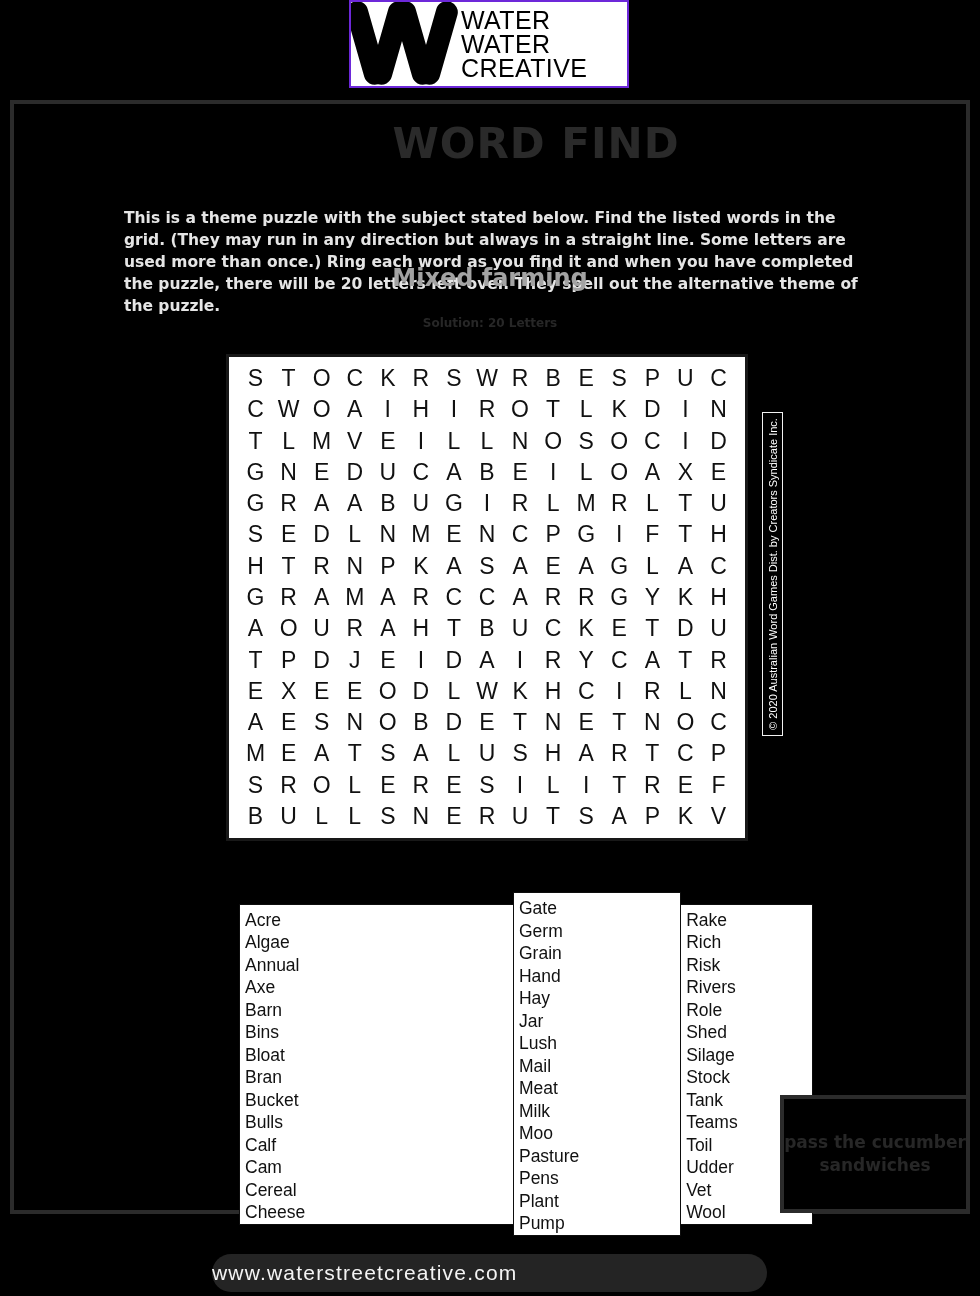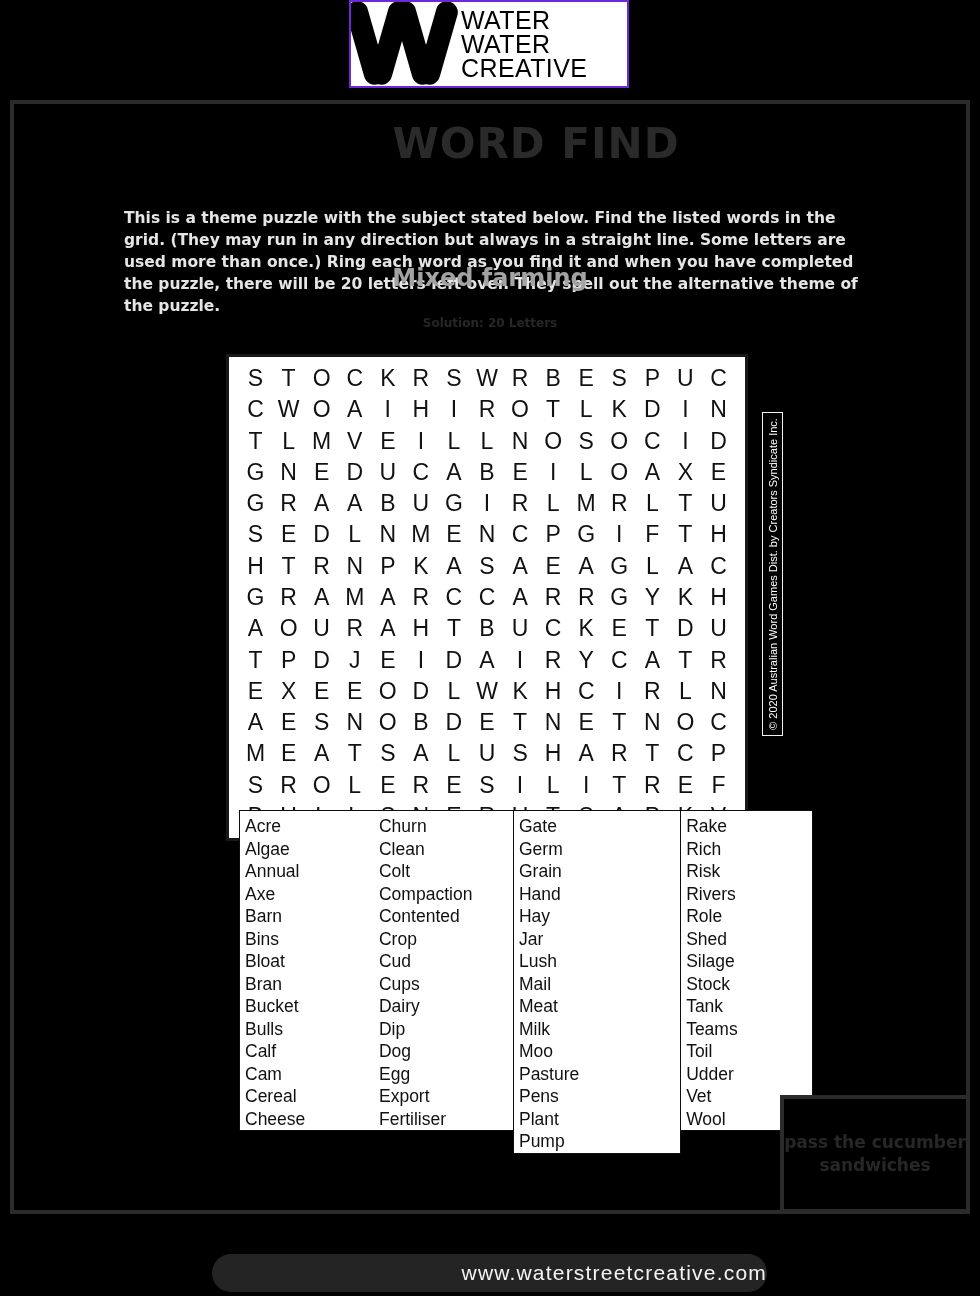--- a/index.html
+++ b/index.html
@@ -162,25 +162,25 @@
     white-space: nowrap;
     font-size: 11px;
     color: #ffffff;
     font-family: "Liberation Sans", sans-serif;
   }
 
   
   #wordlist {
     position: absolute;
     left: 225px;
-    top: 706px;
+    top: 777px;
     width: 573px;
     height: 366px;
     display: flex;
-    align-items: flex-start;
+    align-items: center;
   }
   .wl-col {
     background: #ffffff;
     border: 1px solid #0d0d0d;
     box-sizing: border-box;
     padding: 4px 0 0 5px;
     margin-right: -1px;
   }
   .wl-col.c1 { width: 288px; display: flex; }
   .wl-col.c2 { width: 176px; }
@@ -221,21 +221,21 @@
   #footer-pill {
     position: absolute;
     left: 212px;
     top: 1254px;
     width: 555px;
     height: 38px;
     background: #242424;
     border-radius: 19px;
     display: flex;
     align-items: center;
-    justify-content: flex-end;
+    justify-content: flex-start;
   }
   #footer-url {
     font-size: 21px;
     letter-spacing: 1.2px;
     color: #f4f4f4;
     font-family: "Liberation Sans", sans-serif;
   }
 </style>
 </head>
 <body>
@@ -514,36 +514,20 @@
             <div class="word">Barn</div>
             <div class="word">Bins</div>
             <div class="word">Bloat</div>
             <div class="word">Bran</div>
             <div class="word">Bucket</div>
             <div class="word">Bulls</div>
             <div class="word">Calf</div>
             <div class="word">Cam</div>
             <div class="word">Cereal</div>
             <div class="word">Cheese</div>
-          </div>
-        <div class="wl-sub">
-            <div class="word">Churn</div>
-            <div class="word">Clean</div>
-            <div class="word">Colt</div>
-            <div class="word">Compaction</div>
-            <div class="word">Contented</div>
-            <div class="word">Crop</div>
-            <div class="word">Cud</div>
-            <div class="word">Cups</div>
-            <div class="word">Dairy</div>
-            <div class="word">Dip</div>
-            <div class="word">Dog</div>
-            <div class="word">Egg</div>
-            <div class="word">Export</div>
-            <div class="word">Fertiliser</div>
           </div>
       </div>
       <div class="wl-col c2">
           <div class="word">Gate</div>
           <div class="word">Germ</div>
           <div class="word">Grain</div>
           <div class="word">Hand</div>
           <div class="word">Hay</div>
           <div class="word">Jar</div>
           <div class="word">Lush</div>

